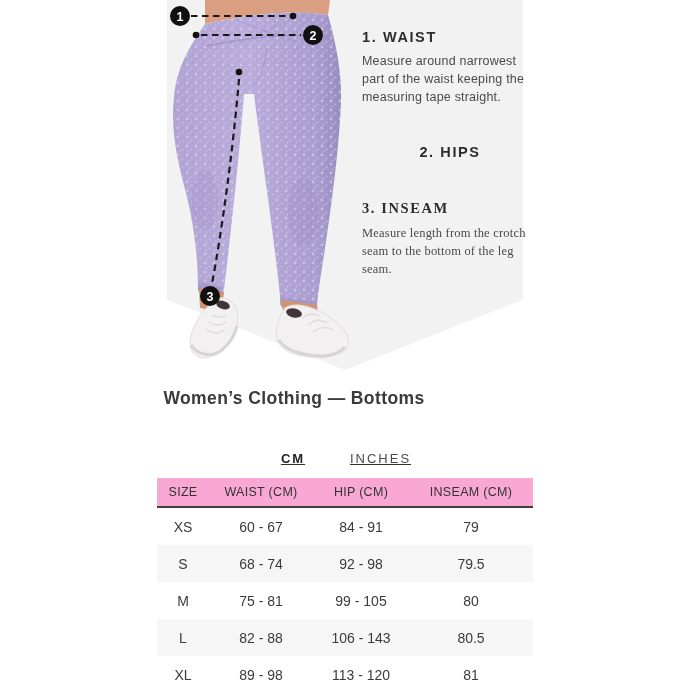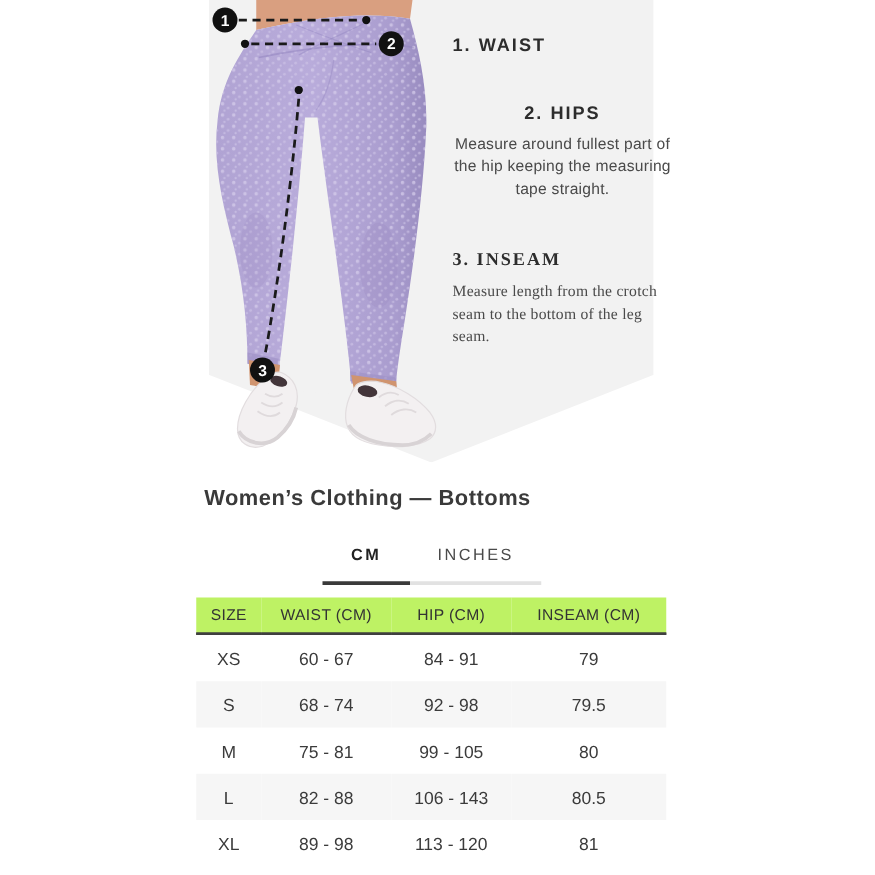--- a/index.html
+++ b/index.html
@@ -31,40 +31,40 @@
     margin:0;font-size:12.5px;line-height:1.42;color:#4a4a4a;letter-spacing:0.2px;
   }
   .instruction:nth-child(2){margin-top:38px;text-align:center;}
   .instruction:nth-child(3){margin-top:40px;font-family:Liberation Serif, serif;}
   
   .section-title{
     position:absolute;left:0;top:388px;width:588px;margin:0;text-align:center;
     font-size:17.5px;font-weight:bold;color:#3a3a3a;letter-spacing:0.4px;
   }
   
-  .tabs{position:absolute;left:258px;top:432px;width:175px;display:flex;}
+  .tabs{position:absolute;left:258px;top:447px;width:175px;display:flex;text-decoration:underline;}
   .tab{
     appearance:none;background:none;border:none;margin:0;padding:4px 0 14px 0;
     font-family:inherit;font-size:13px;letter-spacing:2px;color:#4a4a4a;cursor:pointer;
     border-bottom:3px solid #e2e2e2;text-align:center;
   }
   .tab.active{font-weight:bold;color:#222;border-bottom-color:#3a3a3a;}
   .tab-cm{width:70px;}
   .tab-inches{width:105px;}
   
   .size-table{
     position:absolute;left:157px;top:478px;width:376px;border-collapse:collapse;
     table-layout:fixed;
   }
   .size-table col.c1{width:52px;}
   .size-table col.c2{width:104px;}
   .size-table col.c3{width:96px;}
   .size-table col.c4{width:124px;}
   .size-table th{
-    height:28px;background:#bef264;border-bottom:2px solid #3f3f3f;
+    height:28px;background:#f9a8d4;border-bottom:2px solid #3f3f3f;
     font-size:12.5px;font-weight:normal;color:#333;letter-spacing:0.3px;text-align:center;
     padding:0;
   }
   .size-table td{
     height:37px;font-size:14px;color:#3b3b3b;text-align:center;padding:0;
   }
   .size-table tbody tr:nth-child(even){background:#f6f6f6;}
 </style>
 </head>
 <body>
@@ -160,24 +160,24 @@
       <g>
         <circle class="marker-circle" cx="43" cy="296" r="10"></circle>
         <text class="marker-num" x="43" y="300.5">3</text>
       </g>
     </svg>
   </section>
 
   <div class="instructions">
     <div class="instruction">
       <h3>1. WAIST</h3>
+      <p>Measure around narrowest part of the waist keeping the measuring tape straight.</p>
     </div>
     <div class="instruction">
       <h3>2. HIPS</h3>
-      <p>Measure around fullest part of the hip keeping the measuring tape straight.</p>
     </div>
     <div class="instruction">
       <h3>3. INSEAM</h3>
       <p>Measure length from the crotch seam to the bottom of the leg seam.</p>
     </div>
   </div>
 
   <h1 class="section-title">Women’s Clothing — Bottoms</h1>
 
   <div class="tabs">

